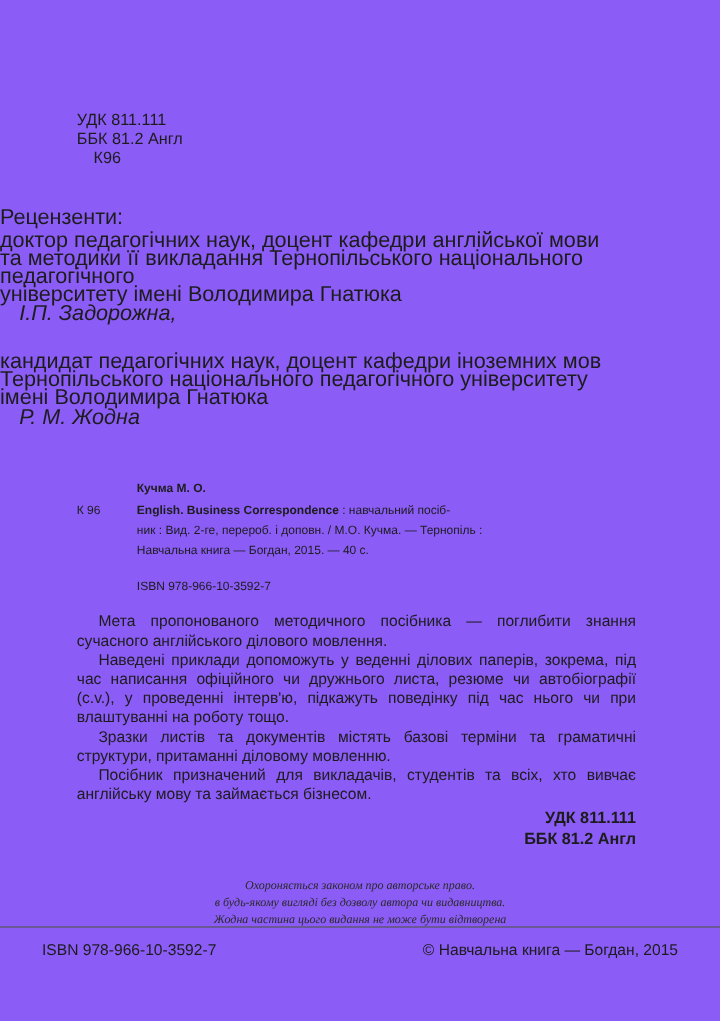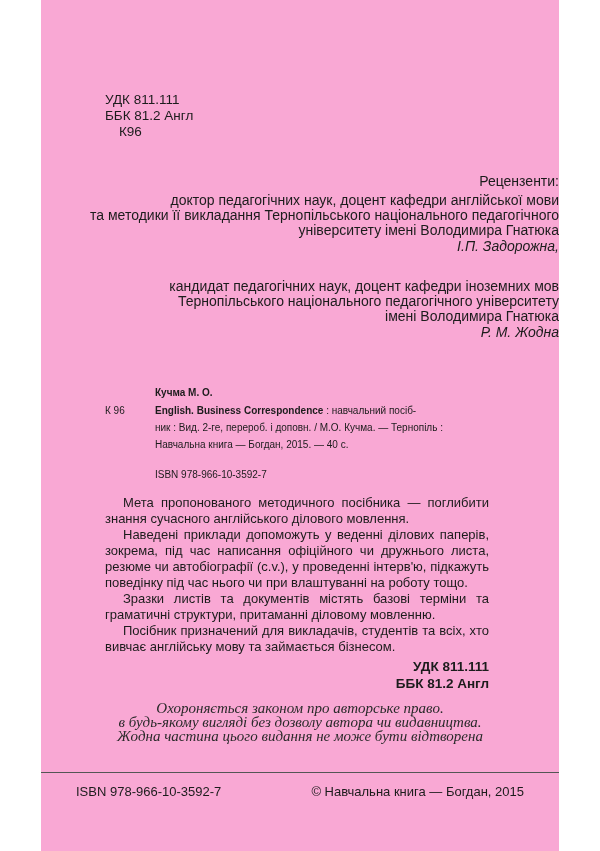--- a/index.html
+++ b/index.html
@@ -1,40 +1,40 @@
 <!DOCTYPE html>
 <html><head>
 <meta charset="utf-8">
 <style>
   * { margin: 0; padding: 0; box-sizing: border-box; }
   html, body { background: #ffffff; }
   .page {
     position: relative;
-    width: 518px;
+    width: 600px;
     height: 851px;
     margin: 0 auto;
-    background: #f9a8d4;
+    background: #8b5cf6;
     color: #1c1c1c;
     font-family: "Liberation Sans", sans-serif;
     overflow: hidden;
   }
   
   .udc-block {
     padding-top: 92px;
     padding-left: 64px;
     font-size: 13.5px;
     line-height: 16px;
   }
   .udc-block .k-line { padding-left: 14px; }
 
   
   .reviewers {
     margin-top: 34px;
-    text-align: right;
-    font-size: 14px;
+    text-align: left;
+    font-size: 18px;
     line-height: 15px;
   }
   .reviewers .rev-heading { margin-bottom: 4px; }
   .reviewers .rev-name {
     font-style: italic;
     margin-top: 1px;
     padding-left: 16px;
   }
   .reviewers .rev-block-2 { margin-top: 25px; }
 
@@ -79,25 +79,25 @@
     margin-top: 3px;
     margin-right: 70px;
     text-align: right;
     font-weight: bold;
     font-size: 13.5px;
     line-height: 17px;
   }
 
   
   .copyright {
-    margin-top: 9px;
+    margin-top: 25px;
     text-align: center;
     font-family: "Liberation Serif", serif;
     font-style: italic;
-    font-size: 15px;
+    font-size: 10px;
     line-height: 14px;
     color: #2a2a2a;
   }
 
   
   .footer-rule {
     position: absolute;
     left: 0;
     right: 0;
     top: 772px;

